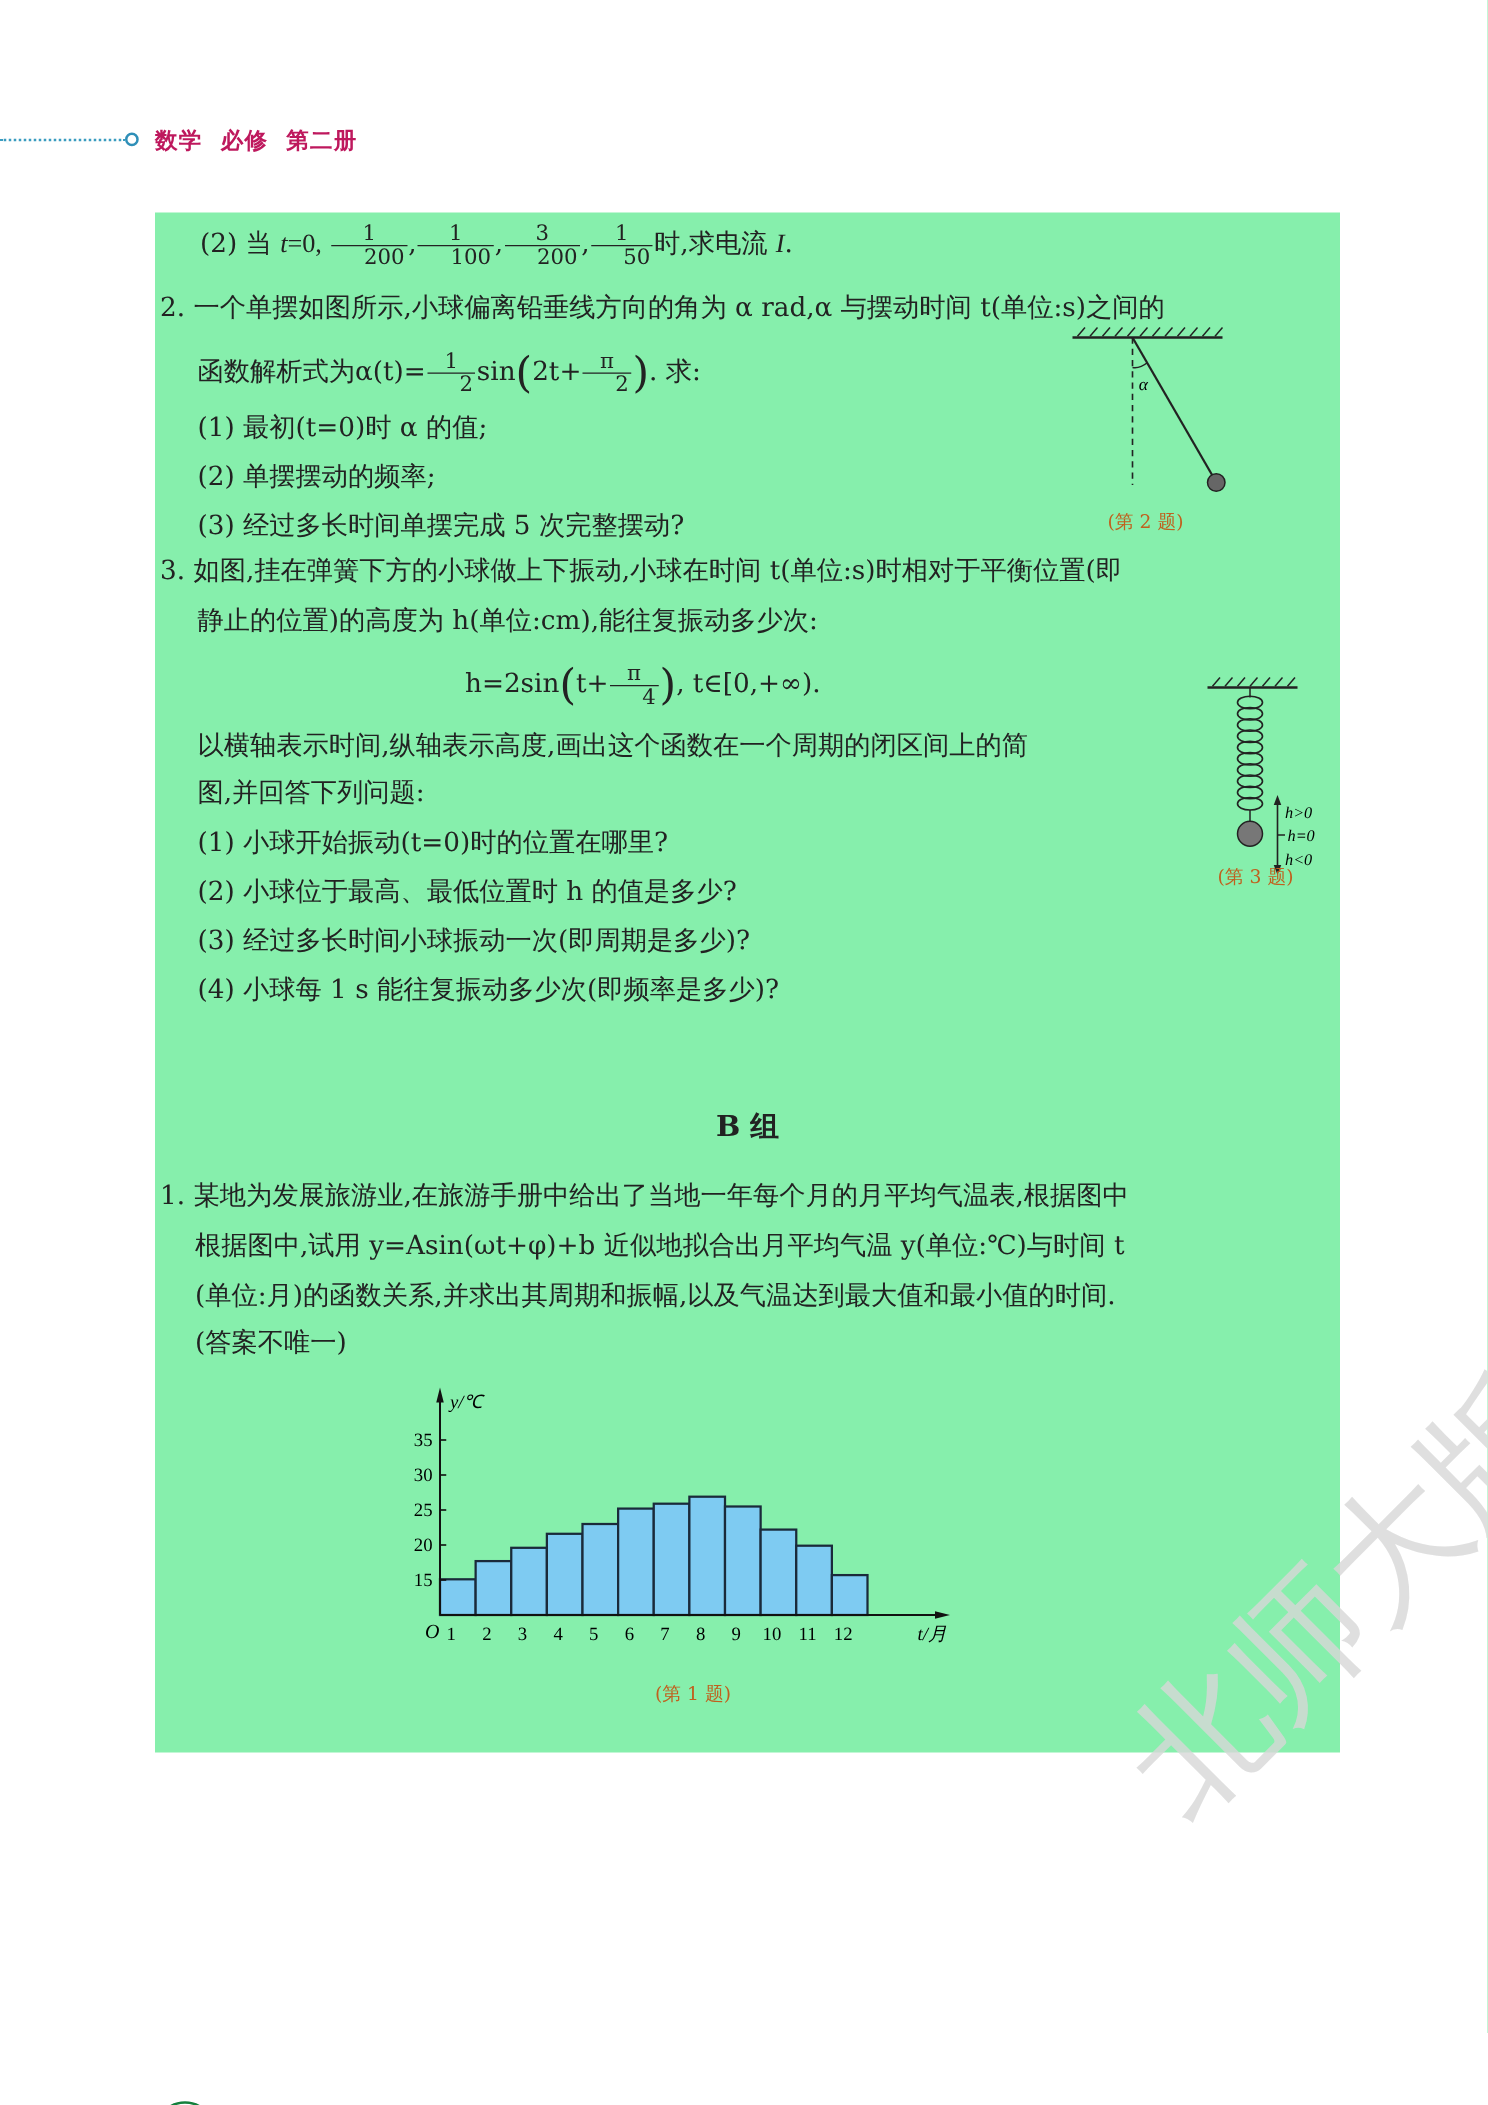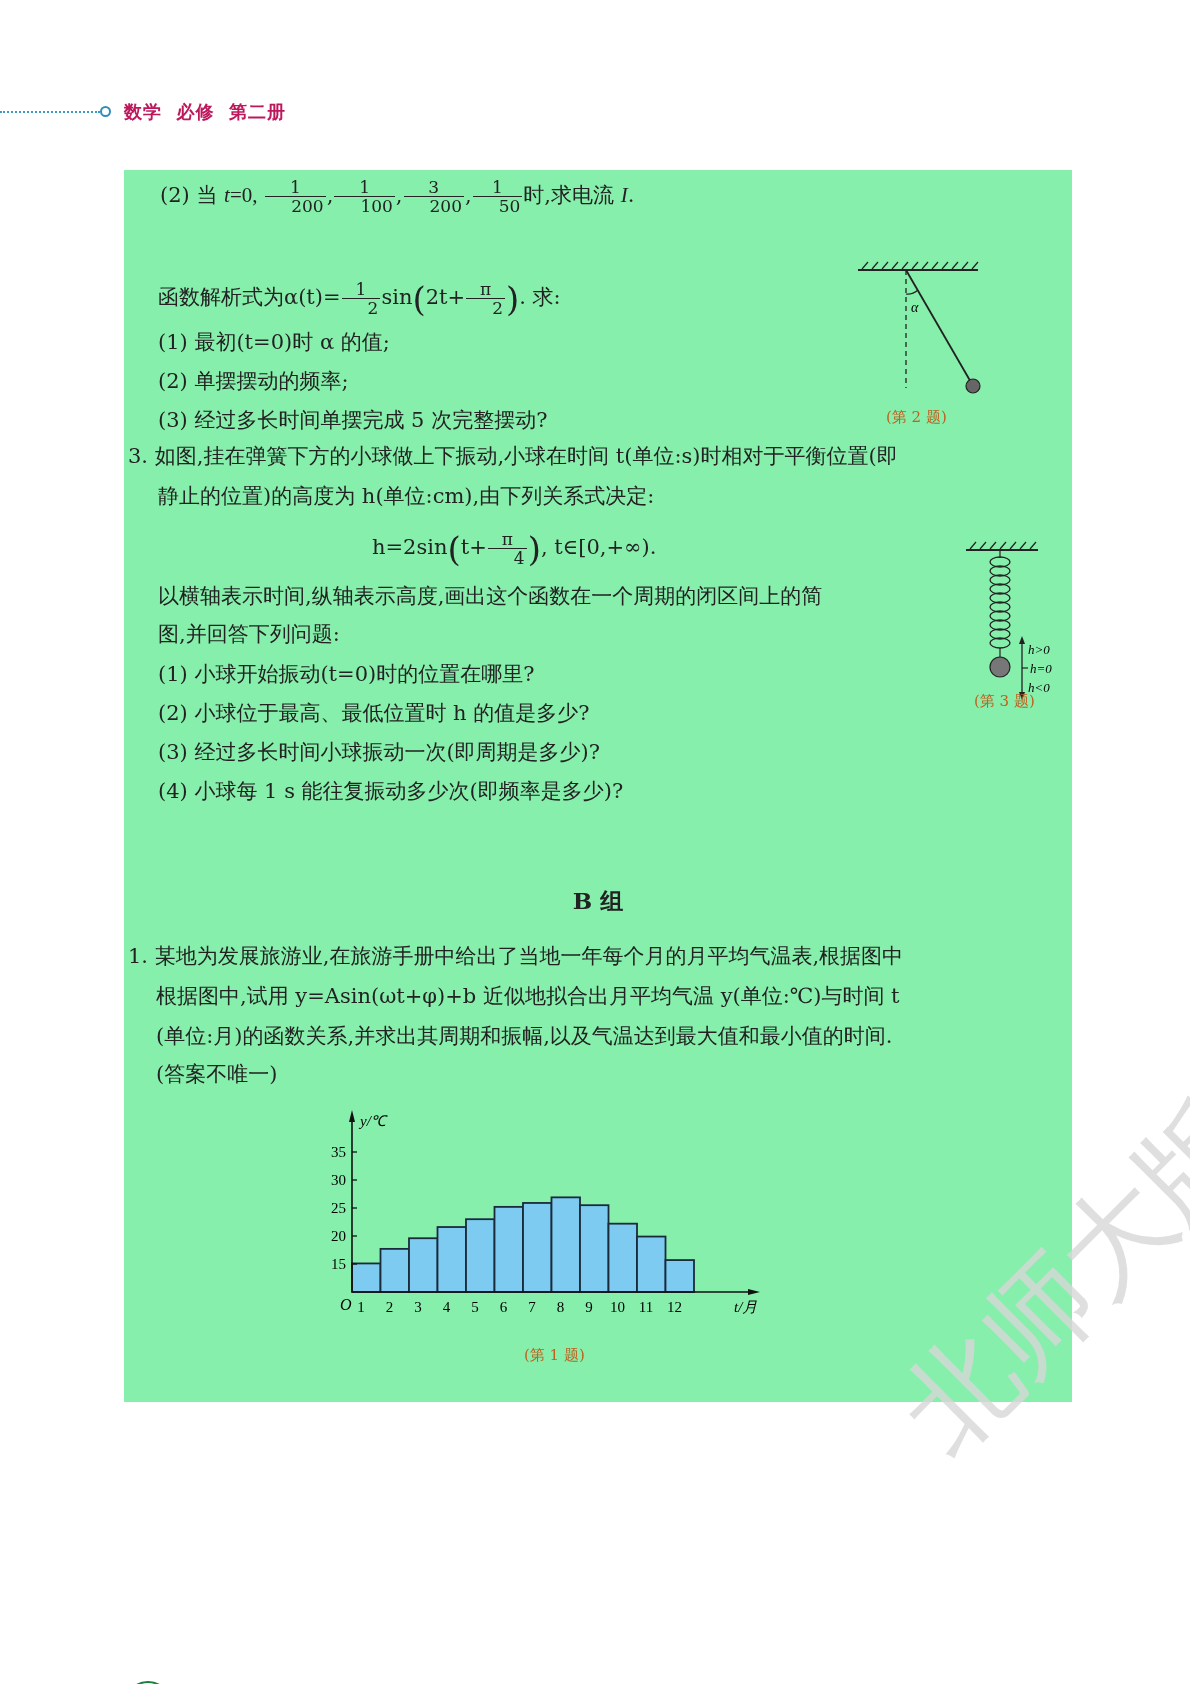--- a/index.html
+++ b/index.html
@@ -33,20 +33,23 @@
   <div class="title">数学  必修  第二册</div>
 </div>
 
 <div class="panel">
 
   <div class="line" style="left:36px; top:8px;">
     <span>(2) 当 </span><span class="it">t</span><span class="num">=0,</span>
     <span class="frac"><span class="n">1</span><span class="d">200</span></span>,<span class="frac"><span class="n">1</span><span class="d">100</span></span>,<span class="frac"><span class="n">3</span><span class="d">200</span></span>,<span class="frac"><span class="n">1</span><span class="d">50</span></span><span>时,求电流 </span><span class="it">I</span><span>.</span>
   </div>
 
+  <div class="line" style="left:4px; top:62px;">
+    <span>2.</span> <span>一个单摆如图所示,小球偏离铅垂线方向的角为 α rad,α 与摆动时间 t(单位:s)之间的</span>
+  </div>
   <div class="line" style="left:34px; top:110px;">
     <span>函数解析式为α(t)=</span><span class="frac"><span class="n">1</span><span class="d">2</span></span><span>sin</span><span class="big-paren">(</span><span>2t+</span><span class="frac"><span class="n">π</span><span class="d">2</span></span><span class="big-paren">)</span><span>. 求:</span>
   </div>
   <div class="line" style="left:34px; top:158px;">(1) 最初(t=0)时 α 的值;</div>
   <div class="line" style="left:34px; top:197px;">(2) 单摆摆动的频率;</div>
   <div class="line" style="left:34px; top:236px;">(3) 经过多长时间单摆完成 5 次完整摆动?</div>
 
   <svg style="left:730px; top:90px;" width="130" height="140">
     <line x1="4" y1="10" x2="124" y2="10" stroke="#222" stroke-width="2"></line>
     <g stroke="#222" stroke-width="1.2">
@@ -67,21 +70,21 @@
     <line x1="52" y1="10" x2="118" y2="124" stroke="#222" stroke-width="1.8"></line>
     <path d="M52 34 Q58 35 64 30" fill="none" stroke="#222" stroke-width="1.2"></path>
     <text x="57" y="52" font-size="14" font-style="italic" font-family="Liberation Serif, serif">α</text>
     <circle cx="119" cy="126" r="7" fill="#666" stroke="#222" stroke-width="1.2"></circle>
   </svg>
   <div class="caption" style="left:762px; top:238px;text-align:right;">(第 2 题)</div>
 
   <div class="line" style="left:4px; top:272px;">
     <span>3.</span> <span>如图,挂在弹簧下方的小球做上下振动,小球在时间 t(单位:s)时相对于平衡位置(即</span>
   </div>
-  <div class="line" style="left:34px; top:312px;">静止的位置)的高度为 h(单位:cm),由下列关系式决定:</div>
+  <div class="line" style="left:34px; top:312px;">静止的位置)的高度为 h(单位:cm),能往复振动多少次:</div>
   <div class="line" style="left:248px; top:360px;">
     <span>h=2sin</span><span class="big-paren">(</span><span>t+</span><span class="frac"><span class="n">π</span><span class="d">4</span></span><span class="big-paren">)</span><span>, t∈[0,+∞).</span>
   </div>
   <div class="line" style="left:34px; top:412px;">以横轴表示时间,纵轴表示高度,画出这个函数在一个周期的闭区间上的简</div>
   <div class="line" style="left:34px; top:450px;text-align:center;">图,并回答下列问题:</div>
   <div class="line" style="left:34px; top:490px;">(1) 小球开始振动(t=0)时的位置在哪里?</div>
   <div class="line" style="left:34px; top:529px;">(2) 小球位于最高、最低位置时 h 的值是多少?</div>
   <div class="line" style="left:34px; top:568px;">(3) 经过多长时间小球振动一次(即周期是多少)?</div>
   <div class="line" style="left:34px; top:607px;">(4) 小球每 1 s 能往复振动多少次(即频率是多少)?</div>
 

